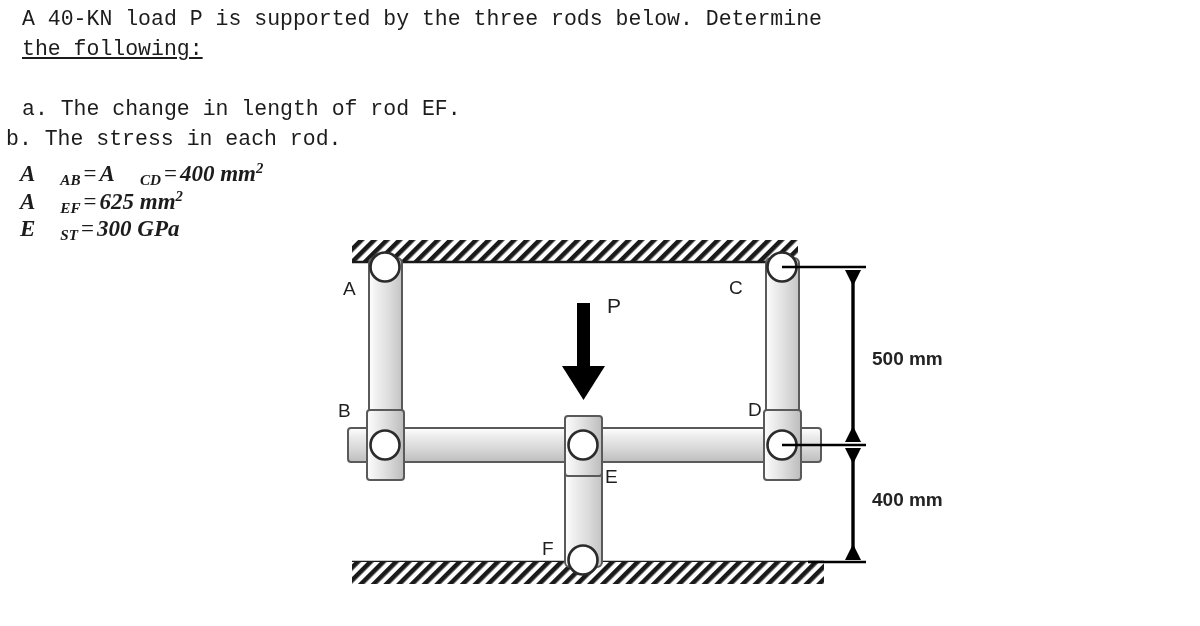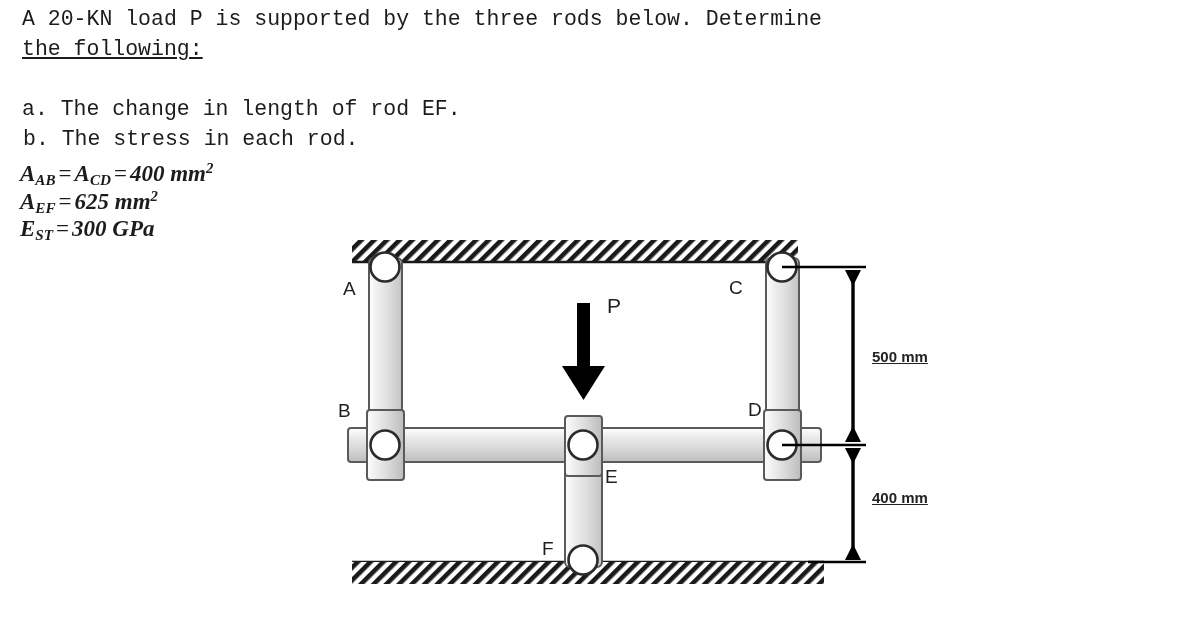--- a/index.html
+++ b/index.html
@@ -21,40 +21,41 @@
     font-family: "Liberation Mono", monospace;
     font-size: 21.5px;
     line-height: 30px;
     color: #1c1c1c;
     white-space: pre;
     letter-spacing: 0px;
   }
   #stmt-line-1 { left: 22px; top: 4px; }
   #stmt-line-2 { left: 22px; top: 34px; text-decoration: underline; }
   #stmt-item-a { left: 22px; top: 94px; text-align: center; }
-  #stmt-item-b { left: 23px; top: 124px; }
+  #stmt-item-b { left: 6px; top: 124px; }
 
   
   .formula {
     position: absolute;
     font-family: "Liberation Serif", serif;
     font-style: italic;
     font-weight: bold;
     font-size: 23px;
     color: #1c1c1c;
     white-space: nowrap;
   }
   #formula-area-abcd { left: 20px; top: 160px; }
   #formula-area-ef   { left: 20px; top: 188px; }
   #formula-modulus   { left: 20px; top: 216px; }
   .formula sub {
     font-size: 0.66em;
     font-style: italic;
     vertical-align: -0.28em;
     letter-spacing: 0;
+    margin-left: 25px;
   }
   .formula sup {
     font-size: 0.64em;
     vertical-align: 0.55em;
   }
   .formula .eq {
     font-style: normal;
     font-weight: normal;
     padding: 0 3px;
   }
@@ -65,25 +66,24 @@
     left: 0;
     top: 0;
     width: 1200px;
     height: 626px;
   }
 
   
   .dim-label {
     position: absolute;
     font-family: "Liberation Sans", sans-serif;
-    font-size: 15px;
+    font-size: 19px;
     font-weight: bold;
     color: #232323;
     white-space: nowrap;
-    text-decoration: underline;
   }
   #dim-label-upper { left: 872px; top: 348px; }
   #dim-label-lower { left: 872px; top: 489px; }
 
   
   .joint-label {
     position: absolute;
     font-family: "Liberation Sans", sans-serif;
     font-size: 19px;
     color: #1f1f1f;
@@ -93,21 +93,21 @@
   #joint-label-b { left: 338px; top: 400px; }
   #joint-label-c { left: 729px; top: 277px; }
   #joint-label-d { left: 748px; top: 399px; }
   #joint-label-e { left: 605px; top: 466px; }
   #joint-label-f { left: 542px; top: 538px; }
   #load-label-p  { left: 607px; top: 294px; font-size: 21px; }
 </style>
 </head>
 <body>
 
-<div class="stmt" id="stmt-line-1">A 20-KN load P is supported by the three rods below. Determine</div>
+<div class="stmt" id="stmt-line-1">A 40-KN load P is supported by the three rods below. Determine</div>
 <div class="stmt" id="stmt-line-2">the following:</div>
 <div class="stmt" id="stmt-item-a">a. The change in length of rod EF.</div>
 <div class="stmt" id="stmt-item-b">b. The stress in each rod.</div>
 
 <div class="formula" id="formula-area-abcd">
   <span>A</span><sub>AB</sub><span class="eq">=</span><span>A</span><sub>CD</sub><span class="eq">=</span><span>400 mm</span><sup>2</sup>
 </div>
 
 <div class="formula" id="formula-area-ef">
   <span>A</span><sub>EF</sub><span class="eq">=</span><span>625 mm</span><sup>2</sup>

